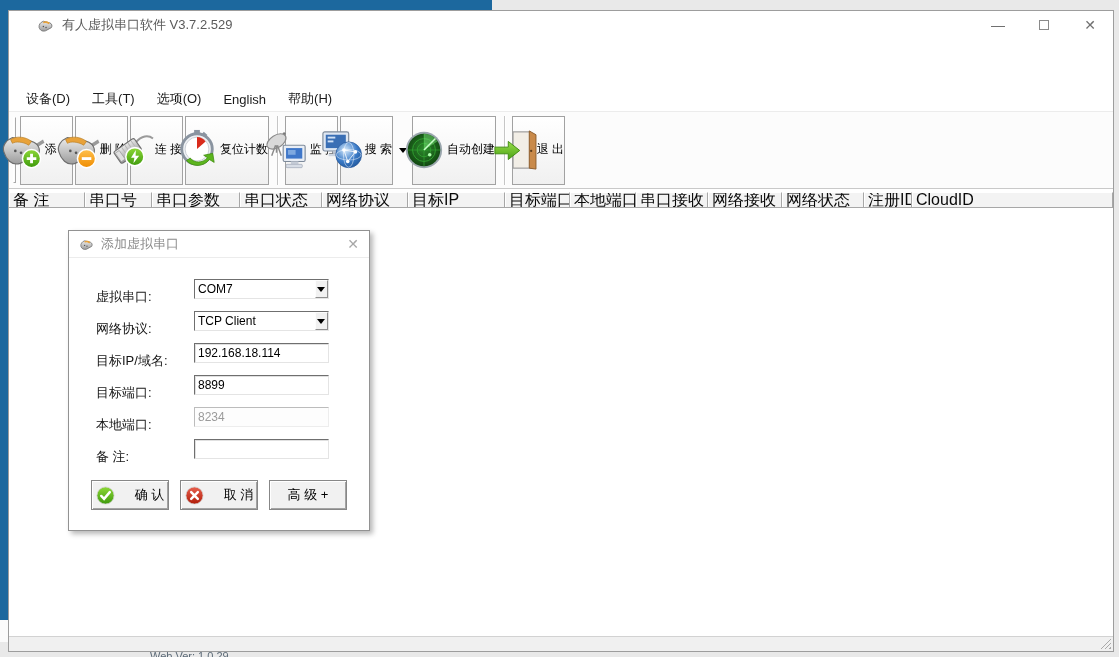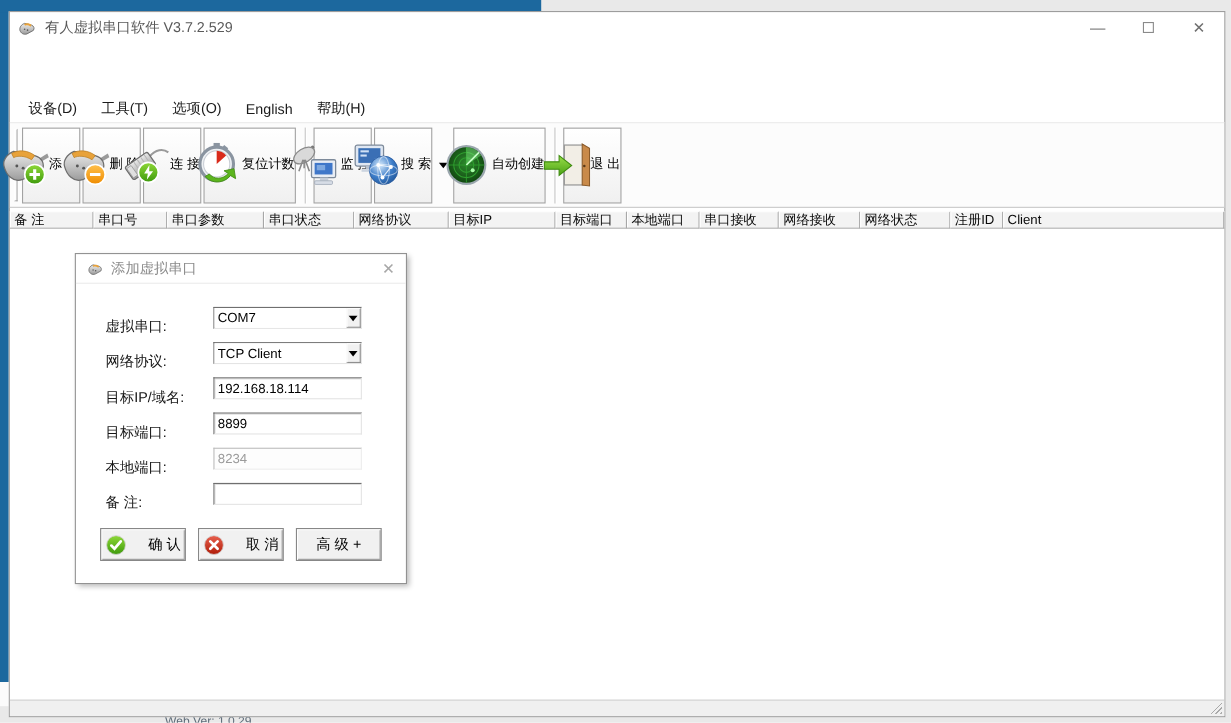--- a/index.html
+++ b/index.html
@@ -9,21 +9,21 @@
   
   .bg-blue-left  { position:absolute; left:0; top:0; width:8px; height:620px; background:#1c689e; }
   .bg-blue-top   { position:absolute; left:0; top:0; width:492px; height:11px; background:#1c689e; }
   .bg-left-bottom{ position:absolute; left:0; top:620px; width:8px; height:22px; background:#fbfbfb; }
   .partial-text  { position:absolute; left:150px; top:651px; font-size:11px; line-height:11px; color:#5d6b78; }
 
   
   .app-window { position:absolute; left:8px; top:10px; width:1106px; height:642px;
                 background:#fff; border:1px solid #9d9d9d; display:flex; flex-direction:column; }
 
-  .titlebar { height:28px; display:flex; align-items:center; padding-left:7px; flex:0 0 auto; }
+  .titlebar { height:28px; display:flex; align-items:center; padding-left:7px; flex:0 0 auto;margin-left:21px; }
   .titlebar .app-ic { width:17px; height:17px; flex:0 0 auto; }
   .title-text { margin-left:8px; font-size:13px; color:#5a5a5a; white-space:nowrap; }
   .win-controls { margin-left:auto; display:flex; height:100%; }
   .win-btn { width:46px; height:100%; display:flex; align-items:center; justify-content:center;
              color:#707070; font-size:14px; cursor:default; }
   .max-box { width:10px; height:10px; border:1px solid #8a8a8a; }
 
   .menubar { height:24px; display:flex; align-items:flex-start; padding-left:6px; flex:0 0 auto;margin-top:48px; }
   .menu-item { padding:0 11px; font-size:13px; color:#1b1b1b; height:100%; display:flex; align-items:center; }
 
@@ -37,21 +37,21 @@
   .tb-icon { width:46px; height:42px; flex:0 0 auto; }
   .tb-label { font-size:12px; line-height:15px; color:#000; white-space:nowrap; }
   .tb-sep { width:2px; height:69px; border-left:1px solid #c6c6c6; border-right:1px solid #ffffff; margin:0 6px; }
   .tb-caret-box { width:15px; height:69px; display:flex; align-items:center; justify-content:center; margin-right:2px; }
   .caret-down { width:0; height:0; border-left:4px solid transparent; border-right:4px solid transparent;
                 border-top:5px solid #000; }
 
   .table-header { display:flex; height:16px; margin-top:3px; flex:0 0 auto; background:#f3f3f3; }
   .col-cell { background:#f3f3f3; border-right:1px solid #a7a7a7; border-bottom:1px solid #a7a7a7;
               border-top:1px solid #ffffff; box-shadow:inset 1px 0 0 #ffffff;
-              font-size:12px; color:#0a0a0a; display:flex; align-items:center;
+              font-size:16px; color:#0a0a0a; display:flex; align-items:center;
               padding:0 4px; white-space:nowrap; overflow:hidden; flex:0 0 auto; }
 
   .table-body { flex:1 1 auto; background:#fff; }
 
   .statusbar { height:15px; background:#f0f0f0; border-top:1px solid #d2d2d2; position:relative; flex:0 0 auto; }
   .resize-grip { position:absolute; right:2px; bottom:2px; width:11px; height:11px;
                  background:repeating-linear-gradient(135deg, transparent 0 2px, #a9a9a9 2px 3px);
                  clip-path:polygon(100% 0, 100% 100%, 0 100%); }
 
   
@@ -309,21 +309,21 @@
       <div class="col-cell" style="width: 88px;">串口参数</div>
       <div class="col-cell" style="width: 82px;">串口状态</div>
       <div class="col-cell" style="width: 86px;">网络协议</div>
       <div class="col-cell" style="width: 97px;">目标IP</div>
       <div class="col-cell" style="width: 65px;">目标端口</div>
       <div class="col-cell" style="width: 66px;">本地端口</div>
       <div class="col-cell" style="width: 72px;">串口接收</div>
       <div class="col-cell" style="width: 74px;">网络接收</div>
       <div class="col-cell" style="width: 82px;">网络状态</div>
       <div class="col-cell" style="width: 48px;">注册ID</div>
-      <div class="col-cell" style="flex: 1 1 auto;">Client</div>
+      <div class="col-cell" style="flex: 1 1 auto;">CloudID</div>
     </div>
   <div class="table-body"></div>
 
   <div class="statusbar">
     <div class="resize-grip"></div>
   </div>
 </div>
 
 <div class="dialog">
   <div class="dialog-titlebar">

